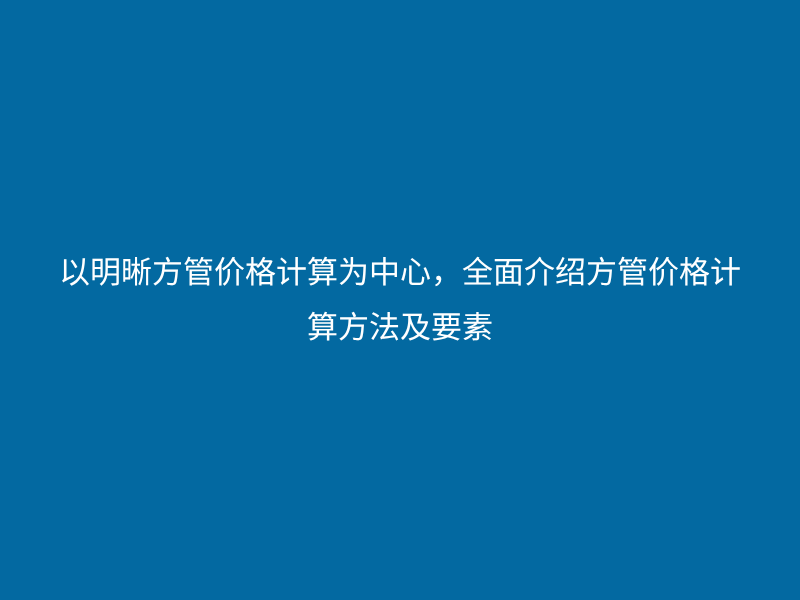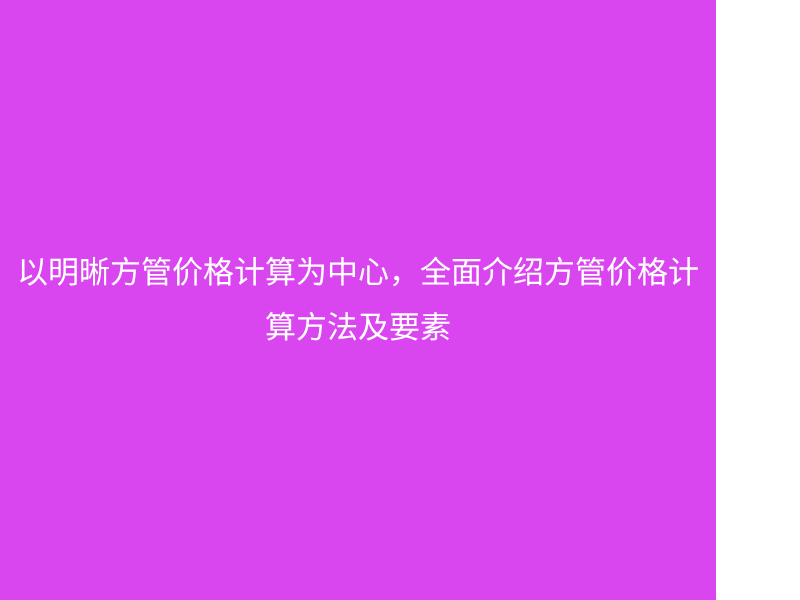--- a/index.html
+++ b/index.html
@@ -8,27 +8,27 @@
     padding: 0;
   }
   body {
     width: 800px;
     height: 600px;
     overflow: hidden;
     font-family: "DejaVu Sans", "Liberation Sans", sans-serif;
   }
   .slide {
     position: relative;
-    width: 716px;
+    width: 800px;
     height: 600px;
     box-sizing: border-box;
     display: flex;
     align-items: center;
     justify-content: flex-end;
-    background: #d946ef;
+    background: #0369a1;
   }
   .title-block {
     width: 700px;
     margin: 0 auto;
     text-align: center;
   }
   .slide-title {
     margin: 0;
     padding: 0;
     color: #ffffff;

